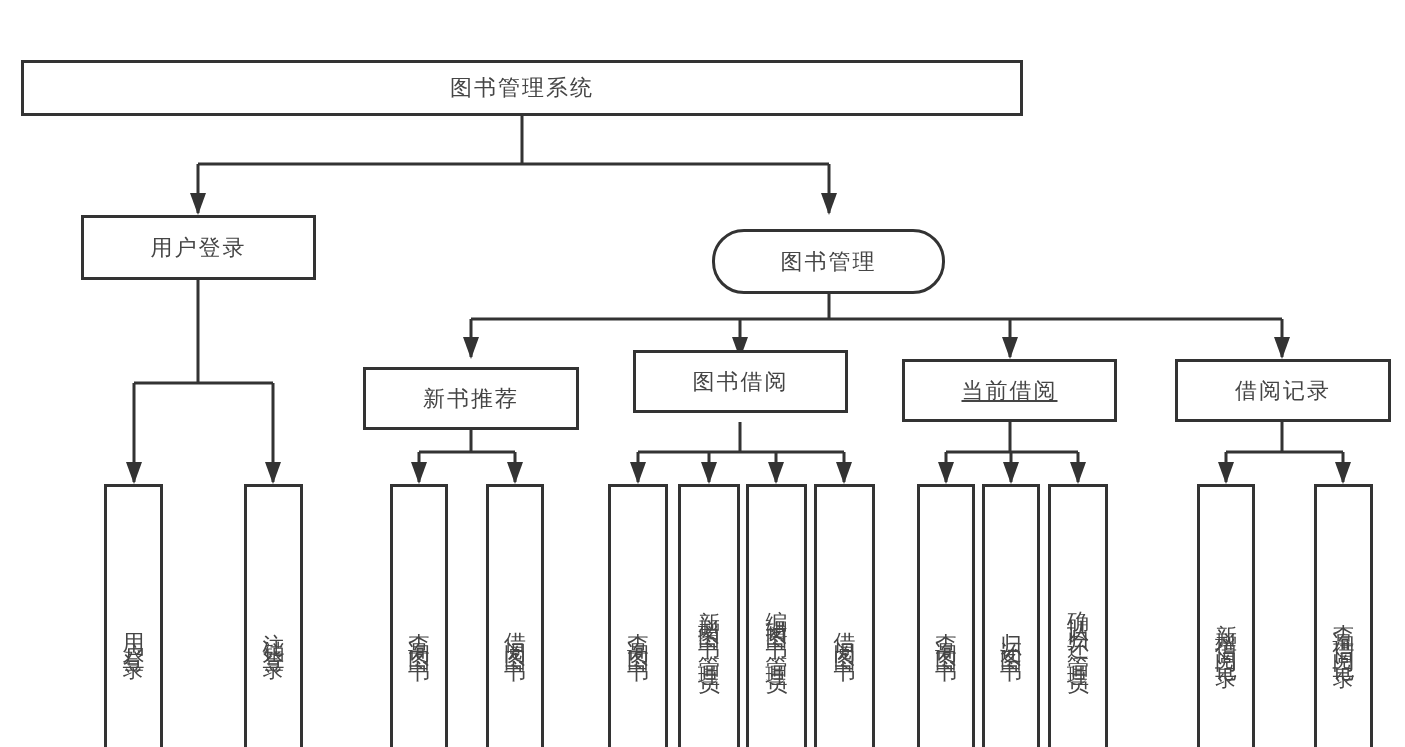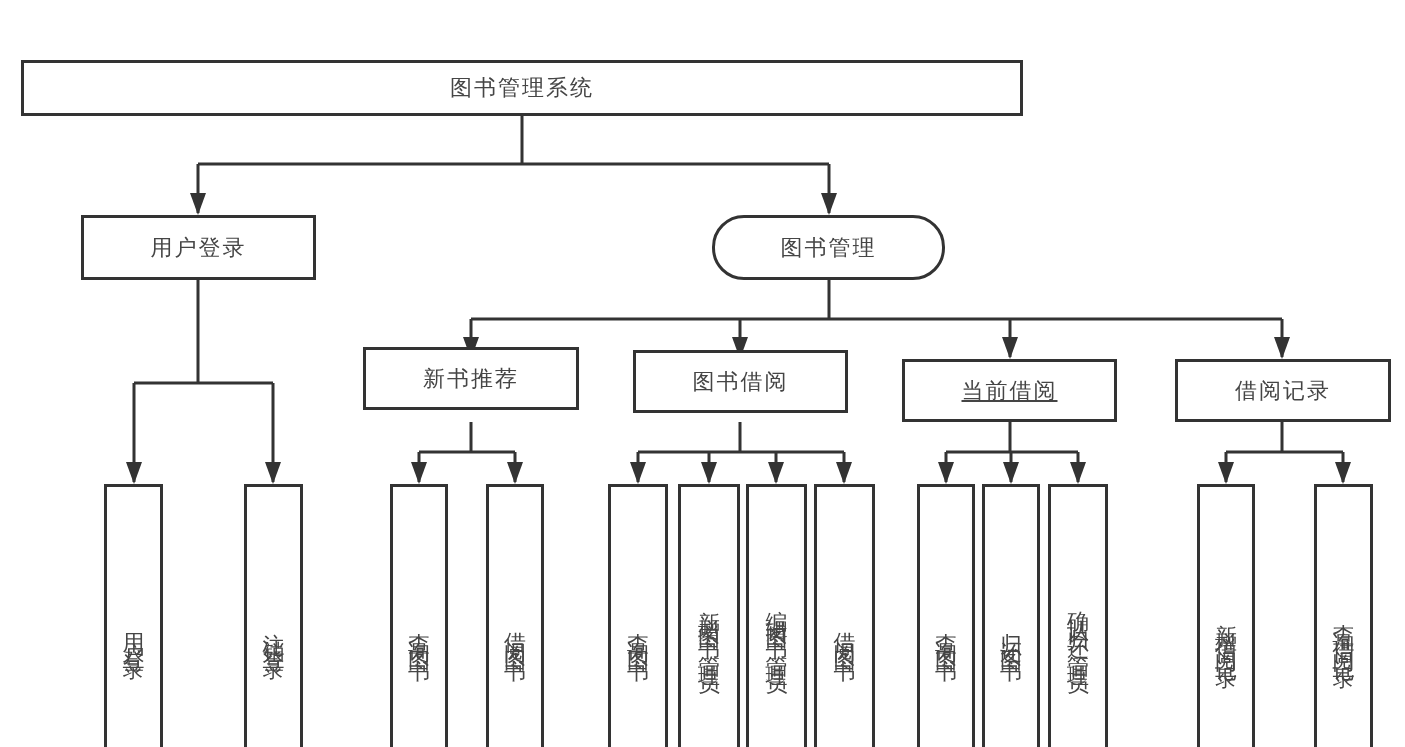--- a/index.html
+++ b/index.html
@@ -91,23 +91,23 @@
       <polygon points="1003,415 1019,415 1011,437"></polygon>
       <polygon points="1070,415 1086,415 1078,437"></polygon>
       <polygon points="1218,415 1234,415 1226,437"></polygon>
       <polygon points="1335,415 1351,415 1343,437"></polygon>
     </g>
   </svg>
 
   <div class="hnode" style="left:21px; top:13px; width:1002px; height:56px;">图书管理系统</div>
 
   <div class="hnode" style="left:81px; top:168px; width:235px; height:65px;">用户登录</div>
-  <div class="hnode" style="left:712px; top:168px; width:233px; height:65px;border-radius:32px;">图书管理</div>
+  <div class="hnode" style="left:712px; top:182px; width:233px; height:65px;border-radius:32px;">图书管理</div>
 
-  <div class="hnode" style="left:363px; top:300px; width:216px; height:63px;">新书推荐</div>
+  <div class="hnode" style="left:363px; top:320px; width:216px; height:63px;">新书推荐</div>
   <div class="hnode" style="left:633px; top:303px; width:215px; height:63px;text-align:right;">图书借阅</div>
   <div class="hnode" style="left:902px; top:312px; width:215px; height:63px;text-decoration:underline;">当前借阅</div>
   <div class="hnode" style="left:1175px; top:312px; width:216px; height:63px;">借阅记录</div>
 
   <div class="vnode" style="left:104px; top:437px; width:59px; height:298px;">
     <span class="vtext">用户登录</span>
   </div>
   <div class="vnode" style="left:244px; top:437px; width:59px; height:298px;">
     <span class="vtext">注销登录</span>
   </div>

